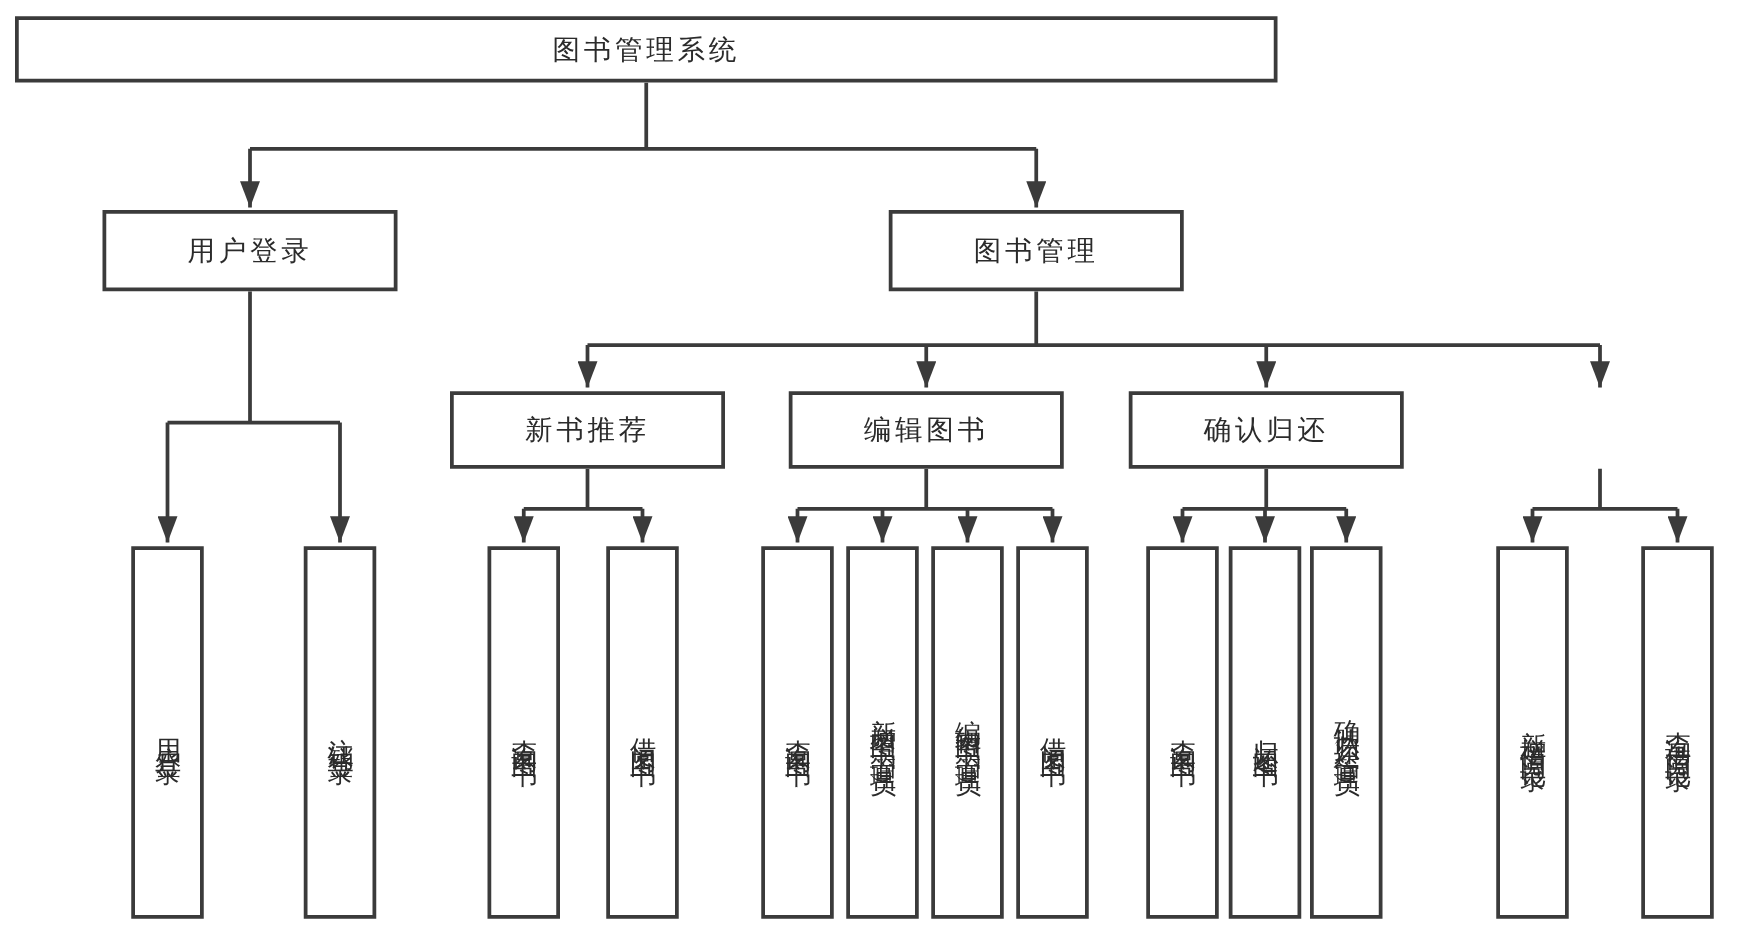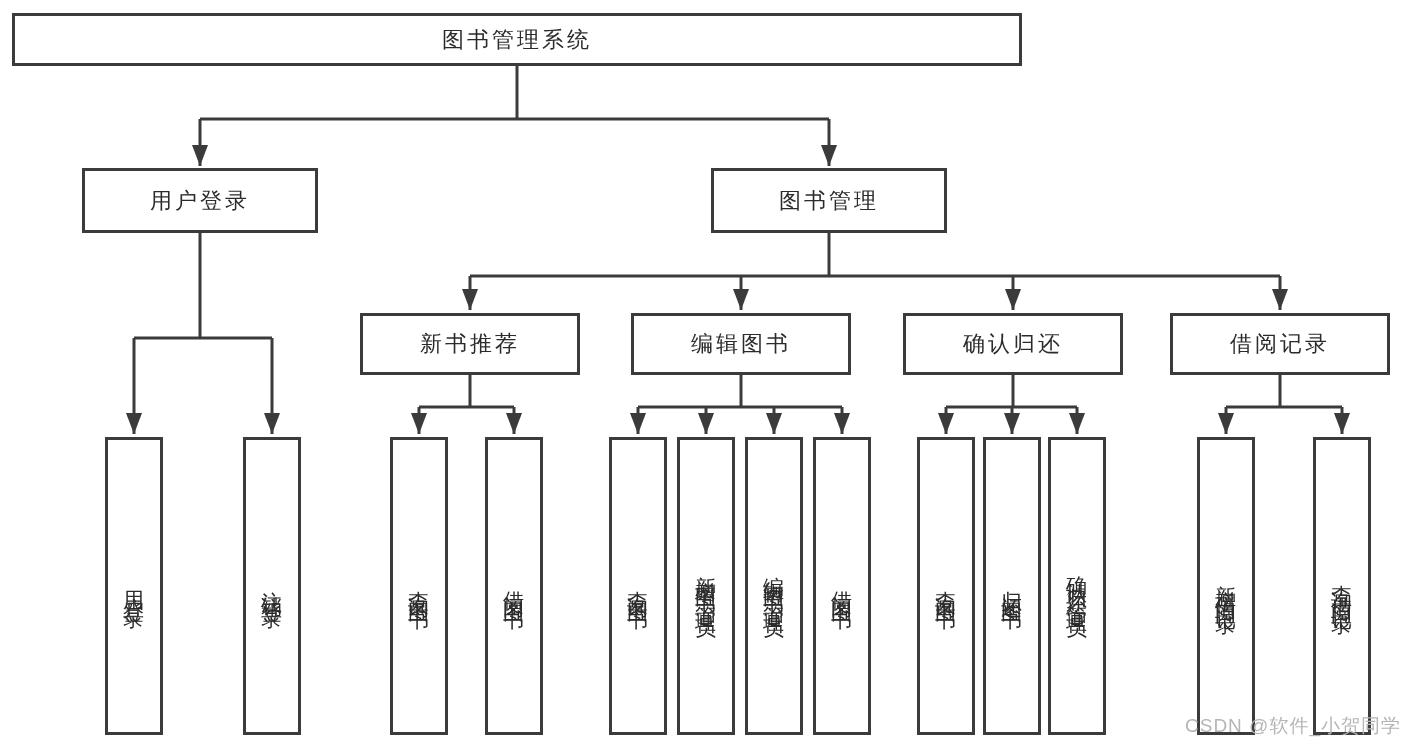--- a/index.html
+++ b/index.html
@@ -124,23 +124,20 @@
 
   <div class="node hbox l3" style="left:360px">
     <span>新书推荐</span>
   </div>
   <div class="node hbox l3" style="left:631px">
     <span>编辑图书</span>
   </div>
   <div class="node hbox l3" style="left:903px">
     <span>确认归还</span>
   </div>
-  <div class="node hbox l3" style="left:1170px">
-    <span>借阅记录</span>
-  </div>
 
   <div class="node vbox" style="left:105px">
     <span>用户登录</span>
   </div>
   <div class="node vbox" style="left:243px">
     <span>注销登录</span>
   </div>
 
   <div class="node vbox" style="left:390px">
     <span>查询图书</span>
@@ -172,15 +169,14 @@
     <span>确认归还（管理员）</span>
   </div>
 
   <div class="node vbox" style="left:1197px">
     <span>新增借阅记录</span>
   </div>
   <div class="node vbox" style="left:1313px">
     <span>查询借阅记录</span>
   </div>
 
-  <div class="watermark">CSDN @软件_小贺同学</div>
 
 </div>
 
 </body></html>

